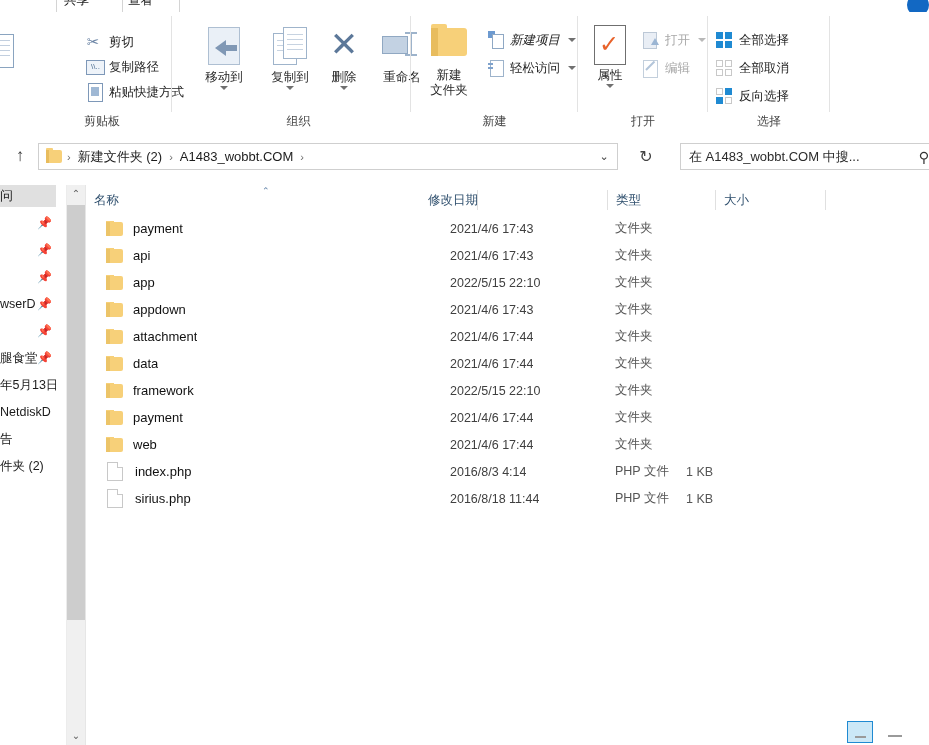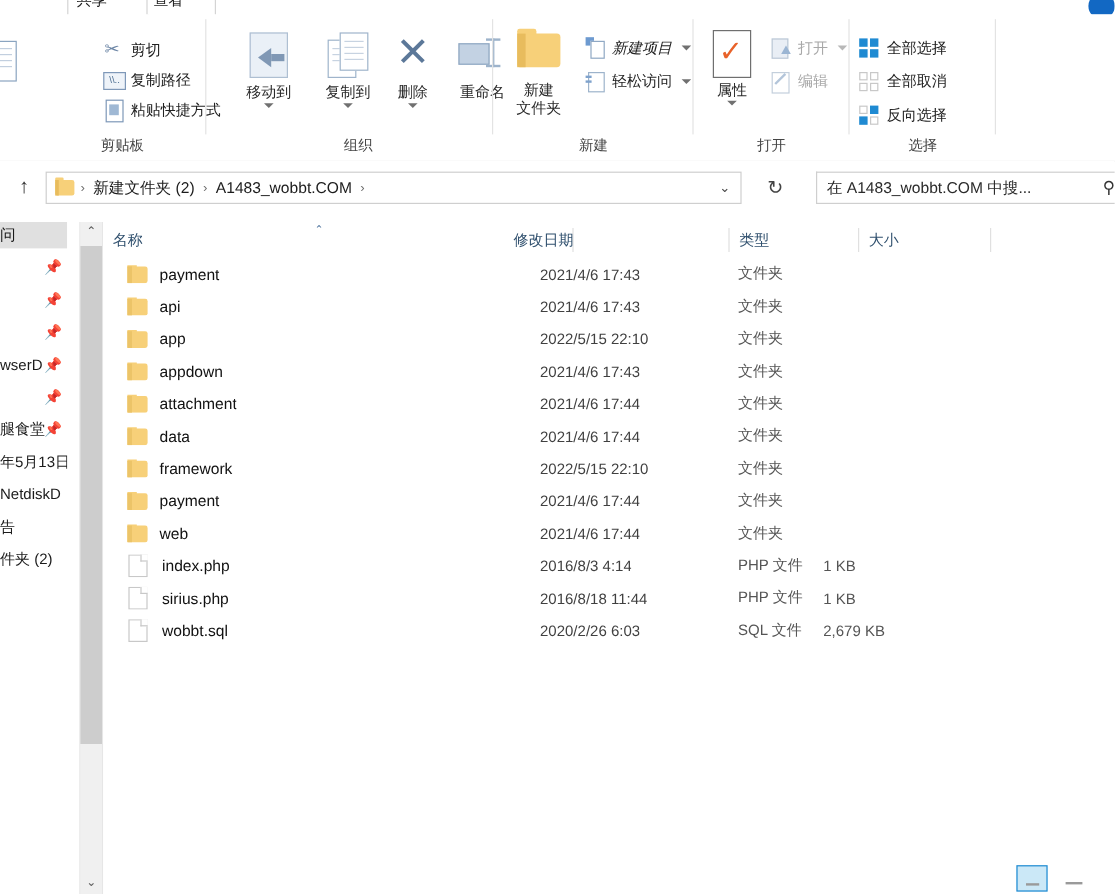--- a/index.html
+++ b/index.html
@@ -785,31 +785,20 @@
         <span class="fileico">
             <span class="corner"></span>
           </span>
         <span>sirius.php</span>
       </div>
       <div class="cell date">2016/8/18 11:44</div>
       <div class="cell type">PHP 文件</div>
       <div class="cell size">1 KB</div>
     </div>
 
-    <div class="row">
-      <div class="cell name">
-        <span class="fileico">
-            <span class="corner"></span>
-          </span>
-        <span>wobbt.sql</span>
-      </div>
-      <div class="cell date">2020/2/26 6:03</div>
-      <div class="cell type">SQL 文件</div>
-      <div class="cell size">2,679 KB</div>
-    </div>
 
   </div>
 </div>
 
 <div class="viewbtns">
   <div class="vbtn detail"></div>
   <div class="vbtn tiles"></div>
 </div>
 
 </body></html>

